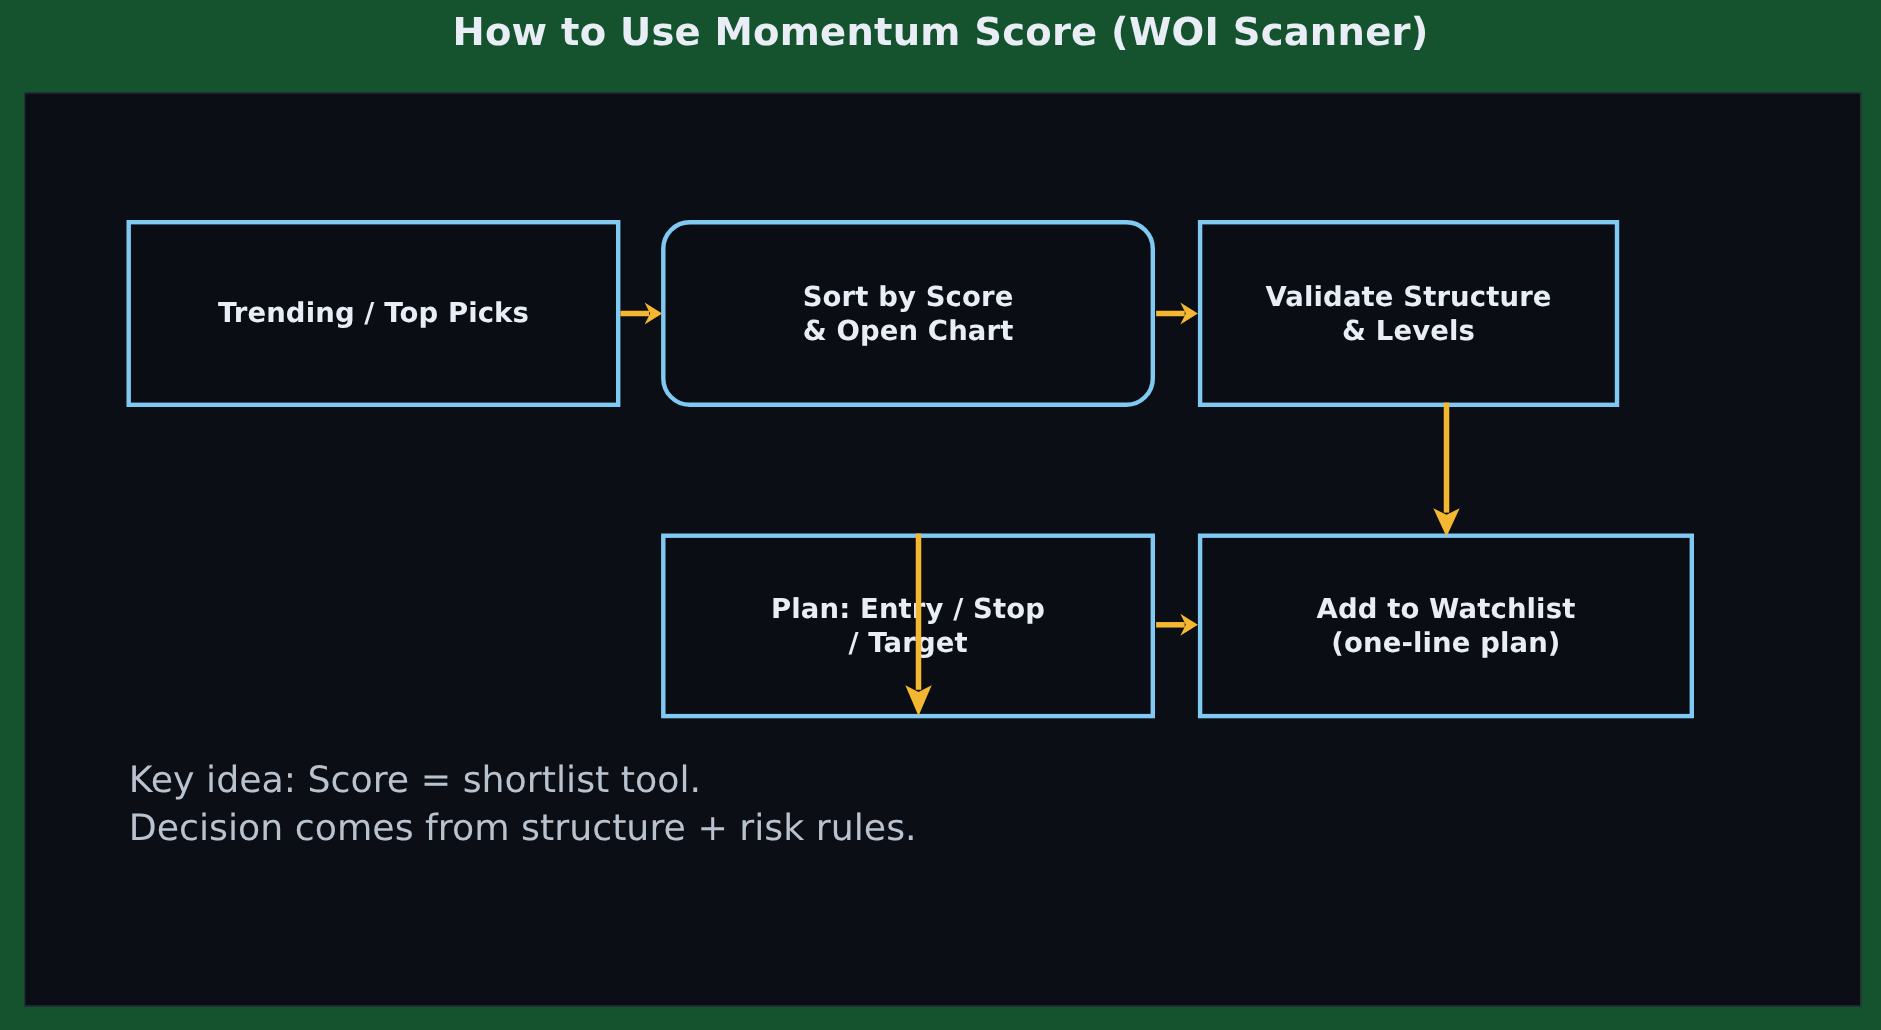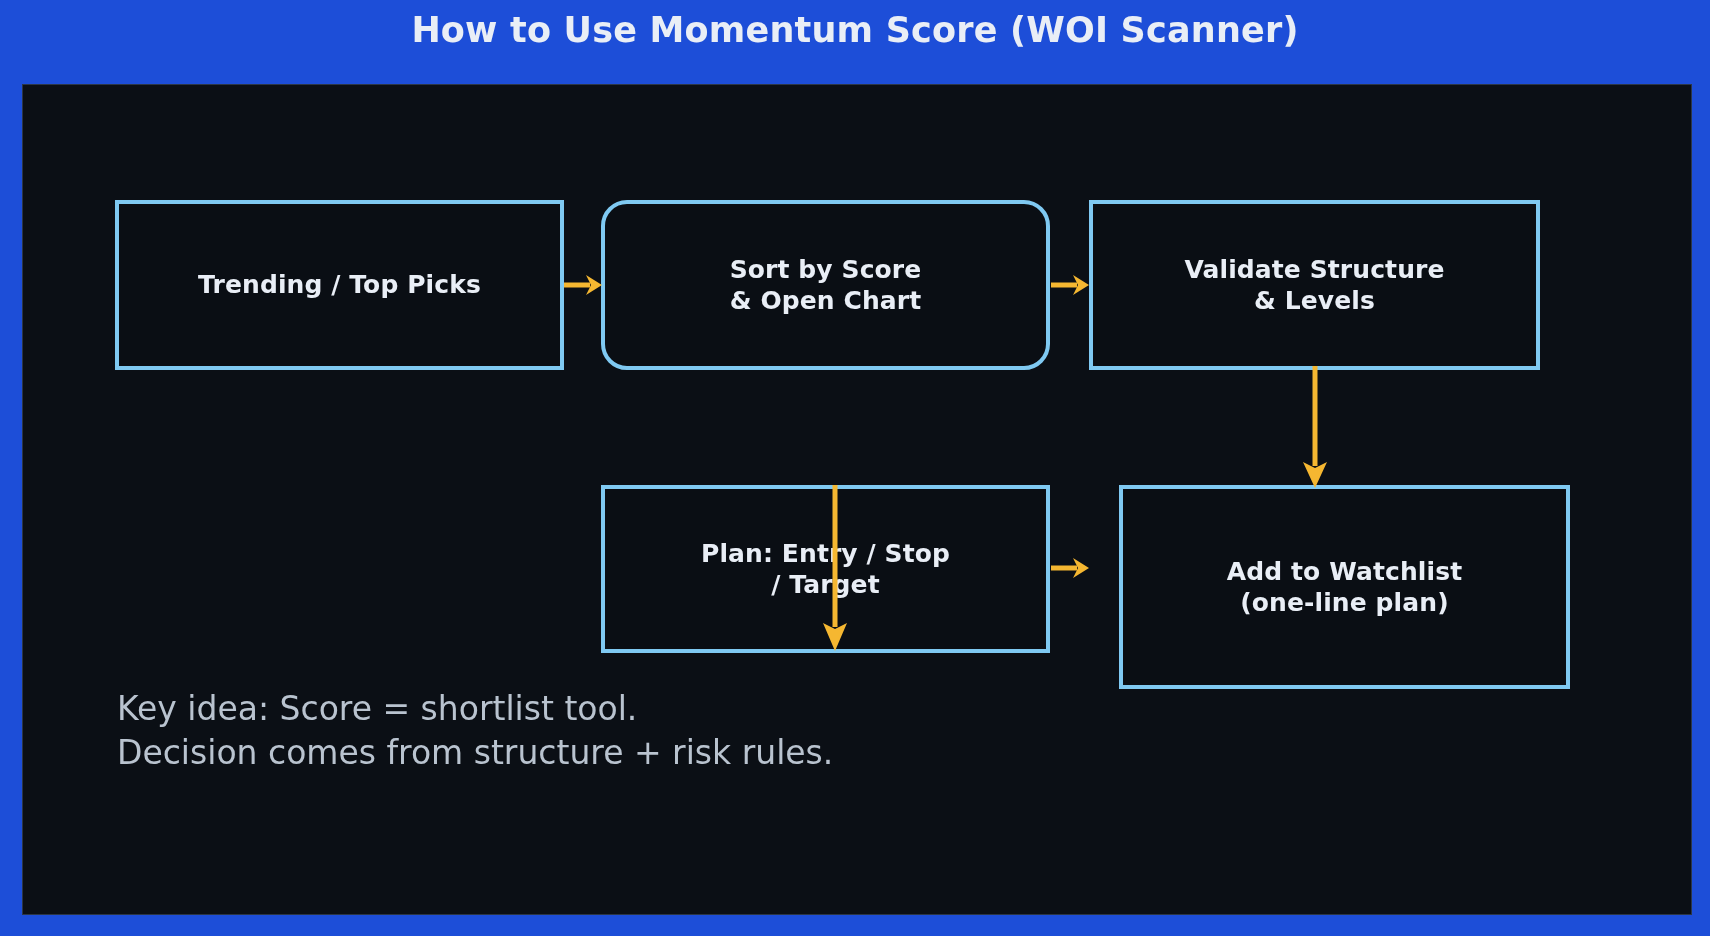--- a/index.html
+++ b/index.html
@@ -4,21 +4,21 @@
 <style>
   html, body {
     margin: 0;
     padding: 0;
     background: #12161c;
   }
   #page {
     position: relative;
     width: 1710px;
     height: 936px;
-    background: #1d4ed8;
+    background: #14532d;
     font-family: "DejaVu Sans", sans-serif;
     overflow: hidden;
   }
 
   
   #title {
     position: absolute;
     left: 0;
     top: 10px;
     width: 1710px;
@@ -59,23 +59,23 @@
     font-size: 25px;
     font-weight: 700;
     line-height: 1.25;
     color: #e9eef6;
     white-space: pre-line;
     letter-spacing: 0.1px;
   }
 
   #node-trending { left: 115px;  top: 200px; width: 449px; height: 170px; }
   #node-sort     { left: 601px;  top: 200px; width: 449px; height: 170px; border-radius: 26px; }
-  #node-validate { left: 1089px; top: 200px; width: 451px; height: 170px; }
+  #node-validate { left: 1089px; top: 200px; width: 383px; height: 170px; }
   #node-plan     { left: 601px;  top: 485px; width: 449px; height: 168px; }
-  #node-watchlist{ left: 1089px; top: 485px; width: 451px; height: 204px; margin-left: 30px; }
+  #node-watchlist{ left: 1089px; top: 485px; width: 451px; height: 168px; }
 
   
   .arrow-svg {
     position: absolute;
     overflow: visible;
     pointer-events: none;
   }
   #arrow-trending-sort   { left: 560px;  top: 260px; width: 50px;  height: 50px; }
   #arrow-sort-validate   { left: 1047px; top: 260px; width: 50px;  height: 50px; }
   #arrow-plan-watchlist  { left: 1047px; top: 543px; width: 50px;  height: 50px; }

